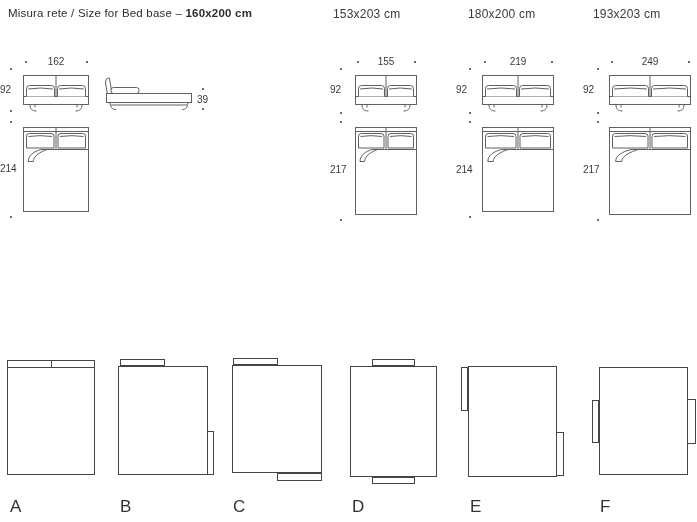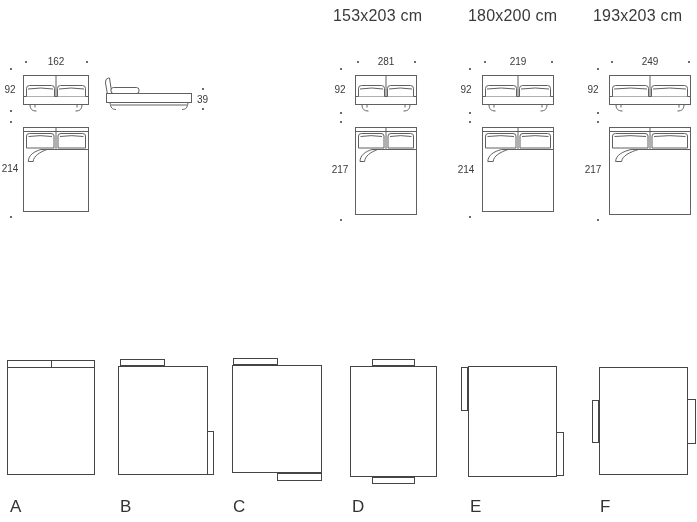--- a/index.html
+++ b/index.html
@@ -1,38 +1,39 @@
 <!DOCTYPE html>
 <html><head>
 <meta charset="utf-8">
 <style>
   html,body{margin:0;padding:0;background:#fff;}
   .page{position:relative;width:697px;height:522px;background:#ffffff;overflow:hidden;
         font-family:"Liberation Sans",sans-serif;}
   .title{position:absolute;left:8px;top:7px;font-size:11.5px;color:#2d2d2d;letter-spacing:.2px;}
-  .colhead{position:absolute;top:7px;font-size:16px;color:#3a3a3a;letter-spacing:.2px;}
+  .colhead{position:absolute;top:7px;font-size:12px;color:#3a3a3a;letter-spacing:.2px;}
   .dim{position:absolute;font-size:10px;line-height:11px;color:#3a3a3a;}
   .dim.c{text-align:center;width:30px;}
-  .dim.r{text-align:center;width:20px;}
+  .dim.r{text-align:left;width:20px;}
   .dot{position:absolute;width:2px;height:2px;border-radius:50%;background:#3a3a3a;}
   svg{position:absolute;overflow:visible;}
   svg path, svg line, svg rect{stroke:#606060;stroke-width:1;fill:none;}
   svg .f{fill:#ffffff;}
   .sec-title{position:absolute;left:7px;top:292px;font-size:15.5px;color:#2b2b2b;letter-spacing:.2px;}
   .ex-rect{position:absolute;border:1.2px solid #454545;background:#fff;box-sizing:border-box;}
   .ex-panel{position:absolute;border:1.1px solid #454545;background:transparent;box-sizing:border-box;}
   .ex-bar{position:absolute;left:0;right:0;top:0;height:6px;border-bottom:1px solid #454545;}
   .ex-tick{position:absolute;left:50%;top:0;width:1px;height:6px;background:#454545;}
   .ex-label{position:absolute;top:497px;font-size:17px;color:#333;}
 </style>
 </head>
 <body>
 
 <div class="page">
 
+  <div class="title"><span>Misura rete / Size for Bed base – </span><b>160x200 cm</b></div>
   <div class="colhead" style="left:333px">153x203 cm</div>
   <div class="colhead" style="left:468px">180x200 cm</div>
   <div class="colhead" style="left:593px">193x203 cm</div>
 
   <div class="dim c" style="left:41px;top:56px">162</div>
   <i class="dot" style="left:25px;top:61px"></i>
   <i class="dot" style="left:86px;top:61px"></i>
   <div class="dim r" style="left:0px;top:84px">92</div>
   <i class="dot" style="left:10px;top:68px"></i>
   <i class="dot" style="left:10px;top:110px"></i>
@@ -74,21 +75,21 @@
     <path class="f" d="M35,21 V9 Q35,6.5 38,6.5 H59.5 Q62.5,6.5 62.5,9 V21 Z"></path>
     <path d="M5.5,9.5 Q17,7.8 29,9.5"></path>
       <path d="M37,9.5 Q48.5,7.8 60.5,9.5"></path>
     <line x1="33" y1="4.5" x2="33" y2="22.5"></line>
     <path d="M18,22.5 H65.5"></path>
     <path d="M18,22.5 C11,24.5 5.5,28 5.3,34.5"></path>
     <path d="M24,22.5 C17,25 10.5,29 10.2,34.5"></path>
     <line x1="5.3" y1="34.5" x2="10.2" y2="34.5"></line>
   </svg>
 
-  <div class="dim c" style="left:371px;top:56px">281</div>
+  <div class="dim c" style="left:371px;top:56px">155</div>
   <i class="dot" style="left:357px;top:61px"></i>
   <i class="dot" style="left:414px;top:61px"></i>
   <div class="dim r" style="left:330px;top:84px">92</div>
   <i class="dot" style="left:340px;top:68px"></i>
   <i class="dot" style="left:340px;top:112px"></i>
   <div class="dim r" style="left:330px;top:164px">217</div>
   <i class="dot" style="left:340px;top:121px"></i>
   <i class="dot" style="left:340px;top:219px"></i>
 
   <svg style="left:355px;top:75px" width="62" height="38">

